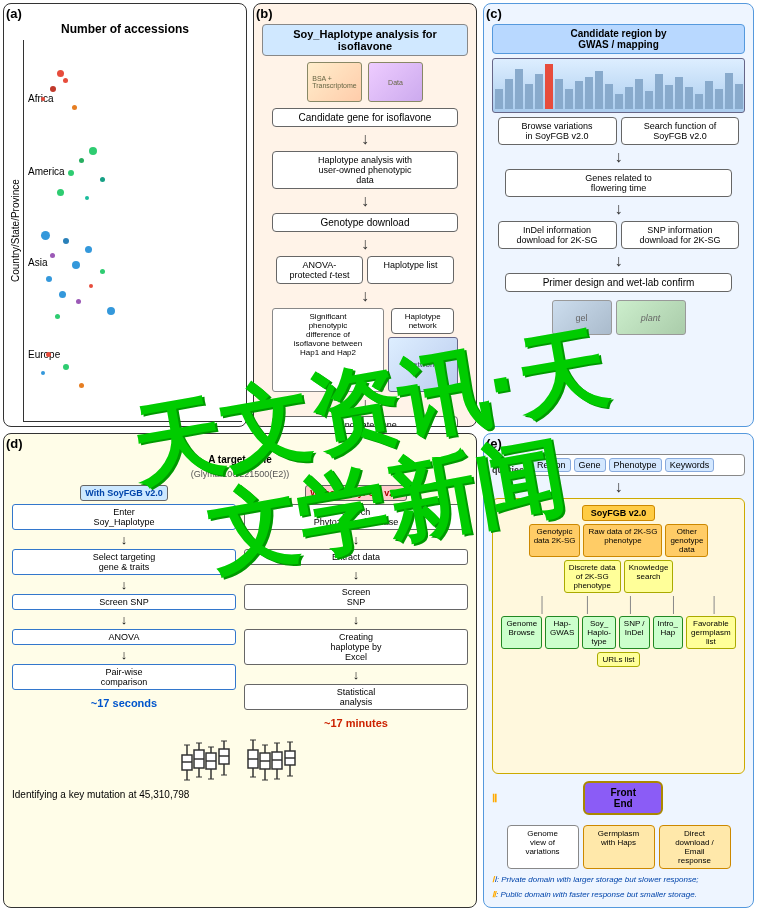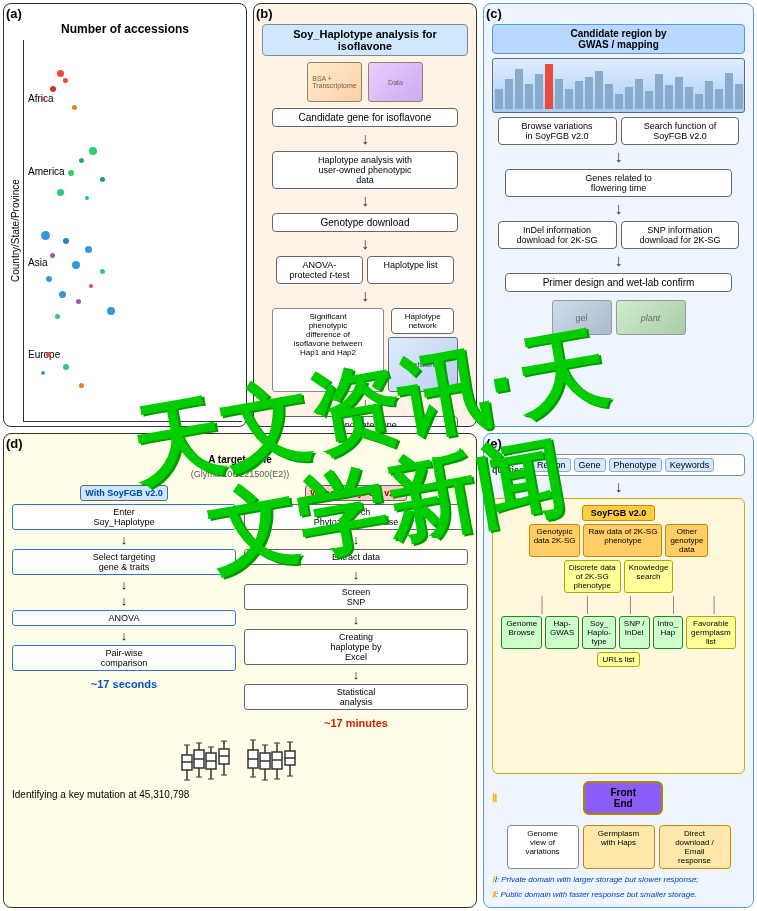--- a/index.html
+++ b/index.html
@@ -603,20 +603,21 @@
       <div class="d-subtitle">(Glyma.10G221500(E2))</div>
 
       <div class="d-two-col">
 
         <div class="d-col">
           <div class="col-header blue">With SoyFGB v2.0</div>
           <div class="d-flow-box blue-outline">Enter<br>Soy_Haplotype</div>
           <div class="arrow-down">↓</div>
           <div class="d-flow-box blue-outline">Select targeting<br>gene &amp; traits</div>
           <div class="arrow-down">↓</div>
+          <div class="d-flow-box blue-outline">Screen SNP</div>
           <div class="arrow-down">↓</div>
           <div class="d-flow-box blue-outline">ANOVA</div>
           <div class="arrow-down">↓</div>
           <div class="d-flow-box blue-outline">Pair-wise<br>comparison</div>
           <div class="time-label blue" style="margin-top:4px;">~17 seconds</div>
         </div>
 
         <div class="d-col">
           <div class="col-header red">Without SoyFGB v2.0</div>
           <div class="d-flow-box">Search<br>Phytozome database</div>

